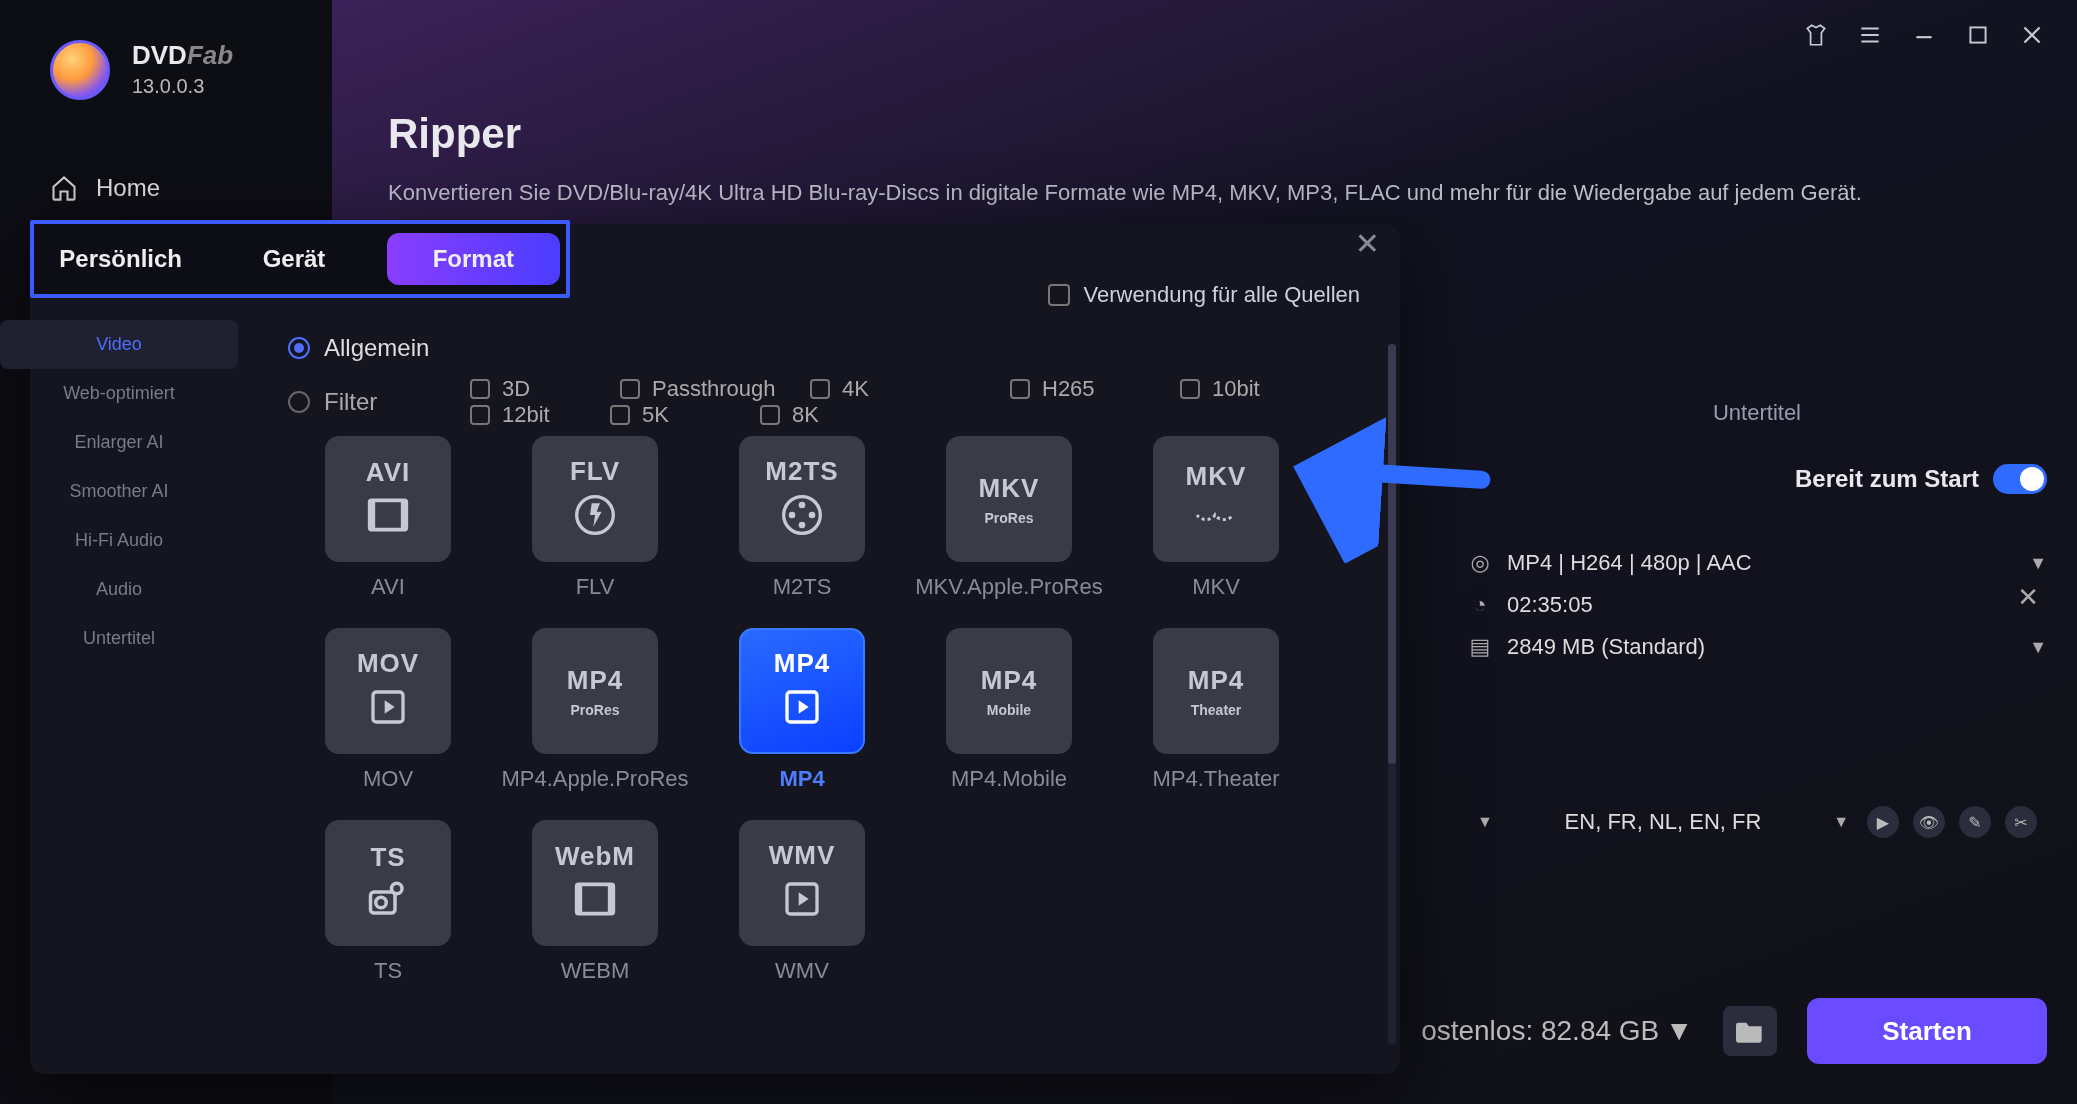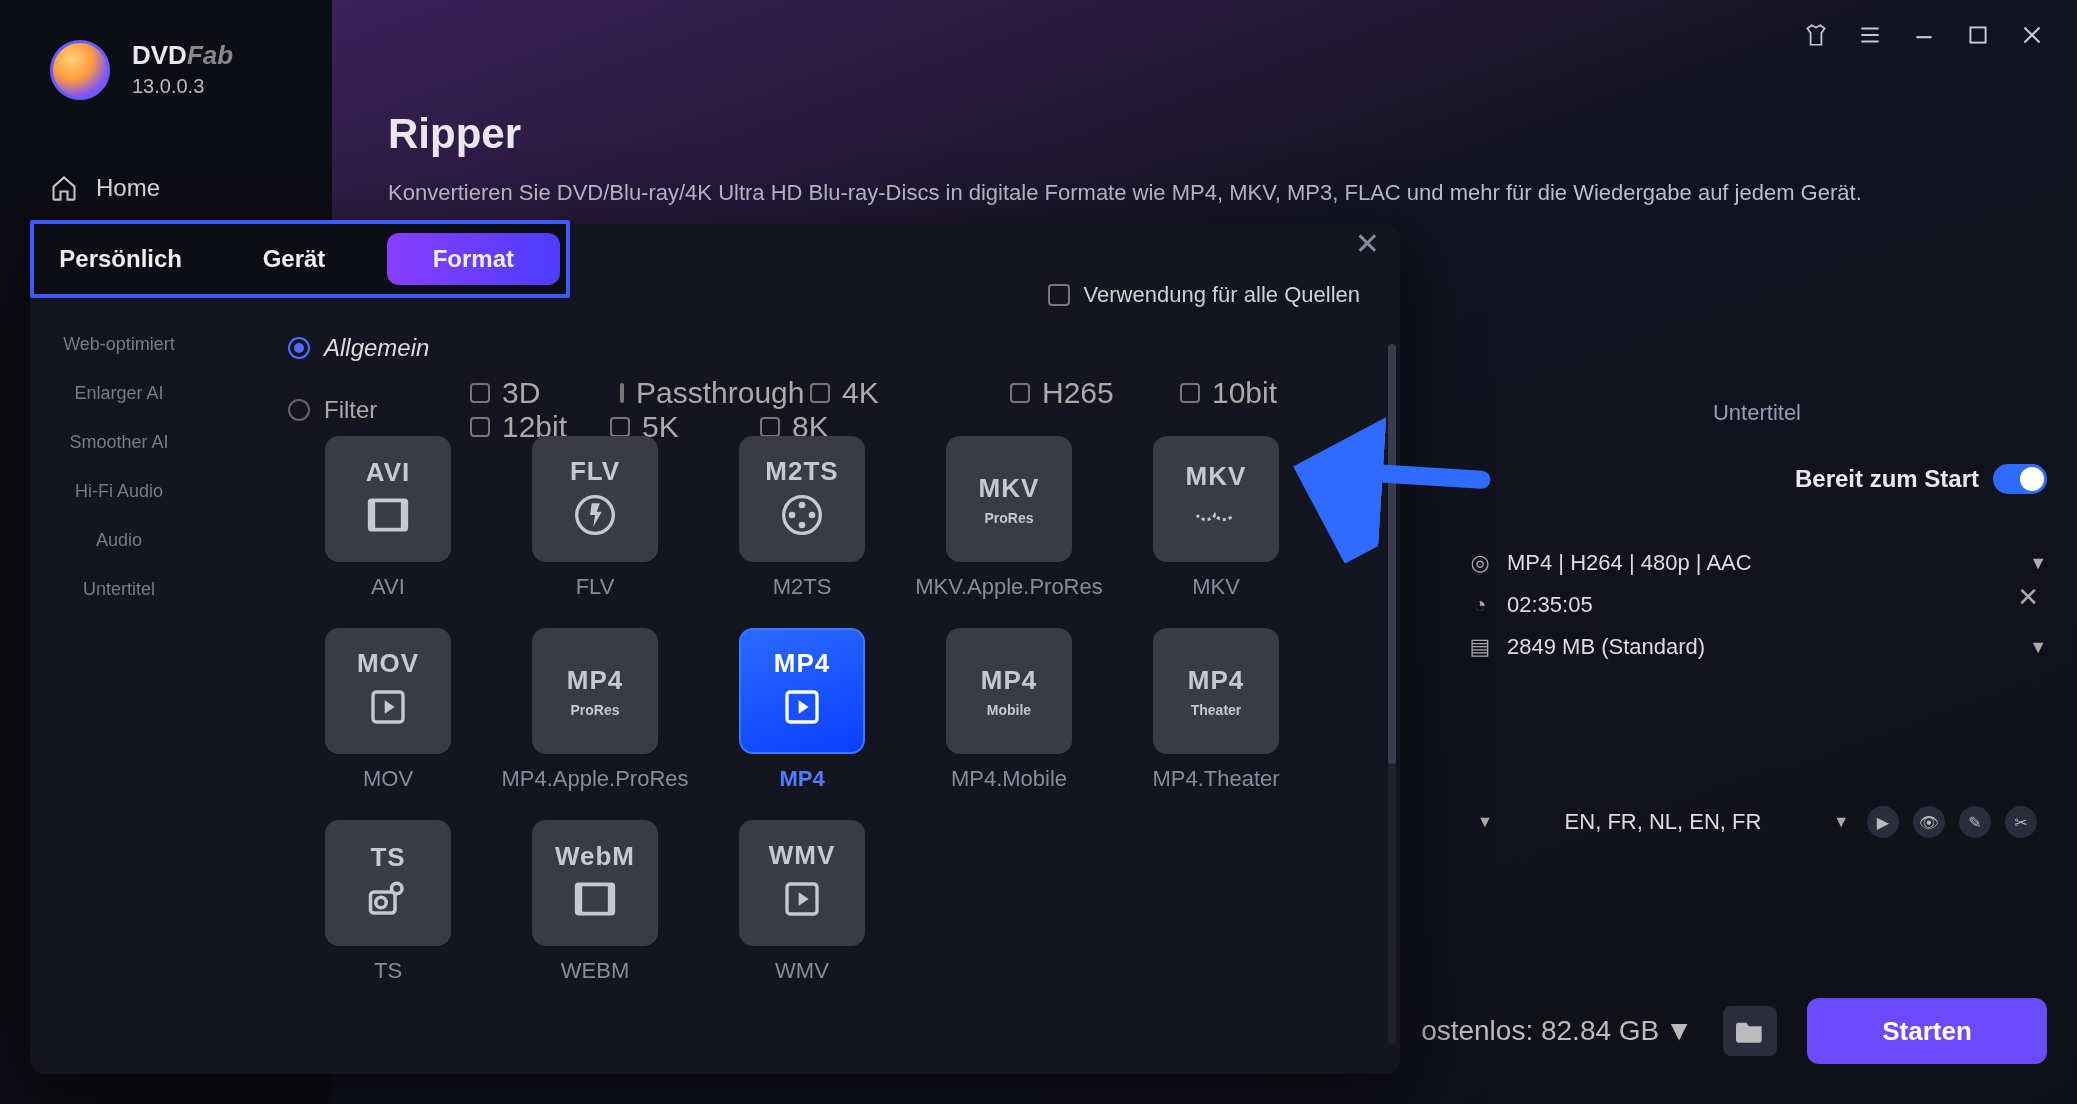--- a/index.html
+++ b/index.html
@@ -159,33 +159,33 @@
     font-size:22px; color:#d0d0dc;
   }
   .chk {
     width:22px; height:22px; border:2px solid #777; border-radius:4px;
   }
   
   .filter-area{
     position:absolute; left:258px; top:110px;
     width:1090px;
   }
-  .radio-row{ display:flex; align-items:center; gap:14px; font-size:24px; color:#ddd; margin-bottom:14px;font-style:italic;}
+  .radio-row{ display:flex; align-items:center; gap:14px; font-size:24px; color:#ddd; margin-bottom:14px;}
   .radio {
     width:22px; height:22px; border-radius:50%;
     border:2px solid #4f6dff; position:relative;
   }
   .radio.checked::after{
     content:""; position:absolute; inset:4px; border-radius:50%; background:#4f6dff;
   }
   .filter-flex { display:flex; flex-wrap:wrap; align-items:center; }
   .filter-radio-col{ display:flex; align-items:center; gap:14px; width:150px;}
   .filter-radio-col .radio{ border-color:#666;}
   .filter-opts { display:flex; flex-wrap:wrap; gap:0px; flex:1;}
-  .fopt { display:flex; align-items:center; gap:12px; font-size:30px; color:#aaa; cursor:pointer;padding-left:32px;}
+  .fopt { display:flex; align-items:center; gap:12px; font-size:22px; color:#aaa; cursor:pointer;padding-left:32px;}
   .fopt .chk{ width:20px; height:20px;}
   .fopt.c1{width:150px;} .fopt.c2{width:190px;} .fopt.c3{width:200px;} .fopt.c4{width:170px;} .fopt.c5{width:160px;} .fopt.c6{width:140px;}
   
   .format-grid{
     position:absolute; left:258px; top:212px; right:30px;
     display:grid;
     grid-template-columns: repeat(5, 200px);
     gap: 28px 7px;
   }
   .fmt-cell{ display:flex; flex-direction:column; align-items:center; gap:12px; cursor:pointer;}
@@ -263,20 +263,21 @@
   </div>
   <div class="nav-home">
     <svg viewBox="0 0 24 24" fill="none" stroke="#ccc" stroke-width="1.8">
         <path d="M3 11l9-8 9 8v10a1 1 0 01-1 1h-5v-7h-6v7H4a1 1 0 01-1-1z"></path>
       </svg>
     <span>Home</span>
   </div>
 </div>
 
 <div class="side-subnav" id="subnav">
+    <div class="subitem active">Video</div>
     <div class="subitem">Web-optimiert</div>
     <div class="subitem">Enlarger AI</div>
     <div class="subitem">Smoother AI</div>
     <div class="subitem">Hi-Fi Audio</div>
     <div class="subitem">Audio</div>
     <div class="subitem">Untertitel</div>
   </div>
 
 <div class="main-area">
   <div class="page-title">Ripper</div>

